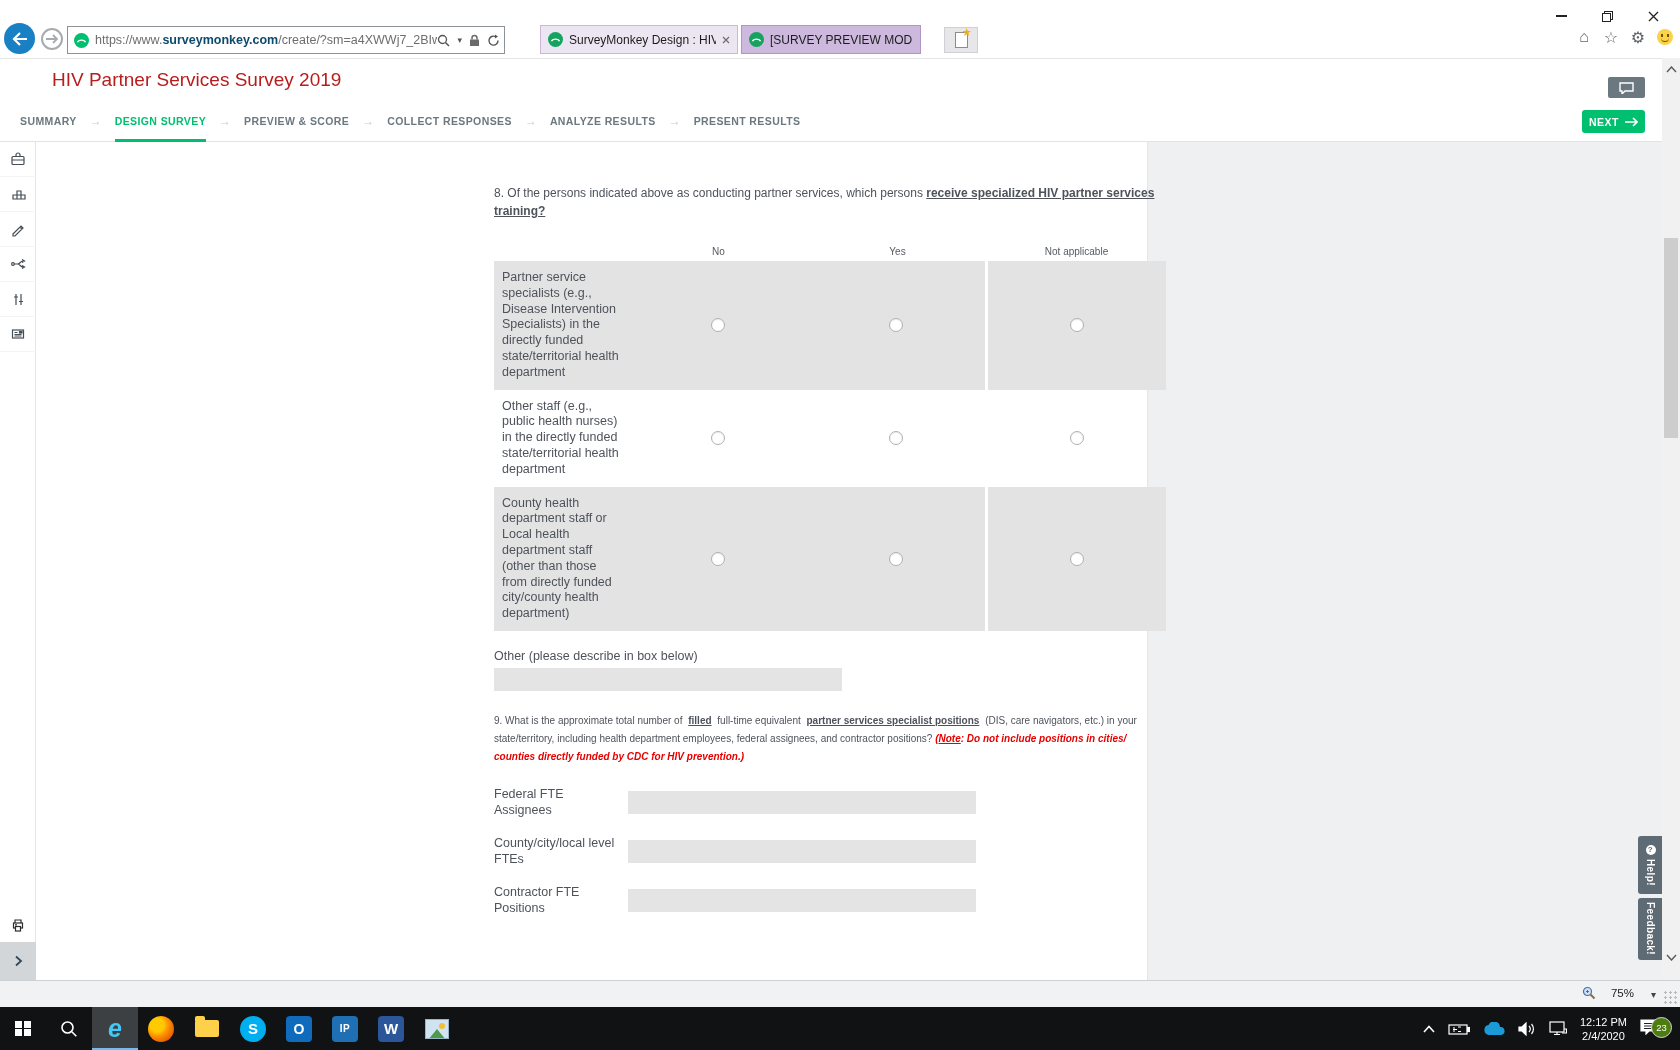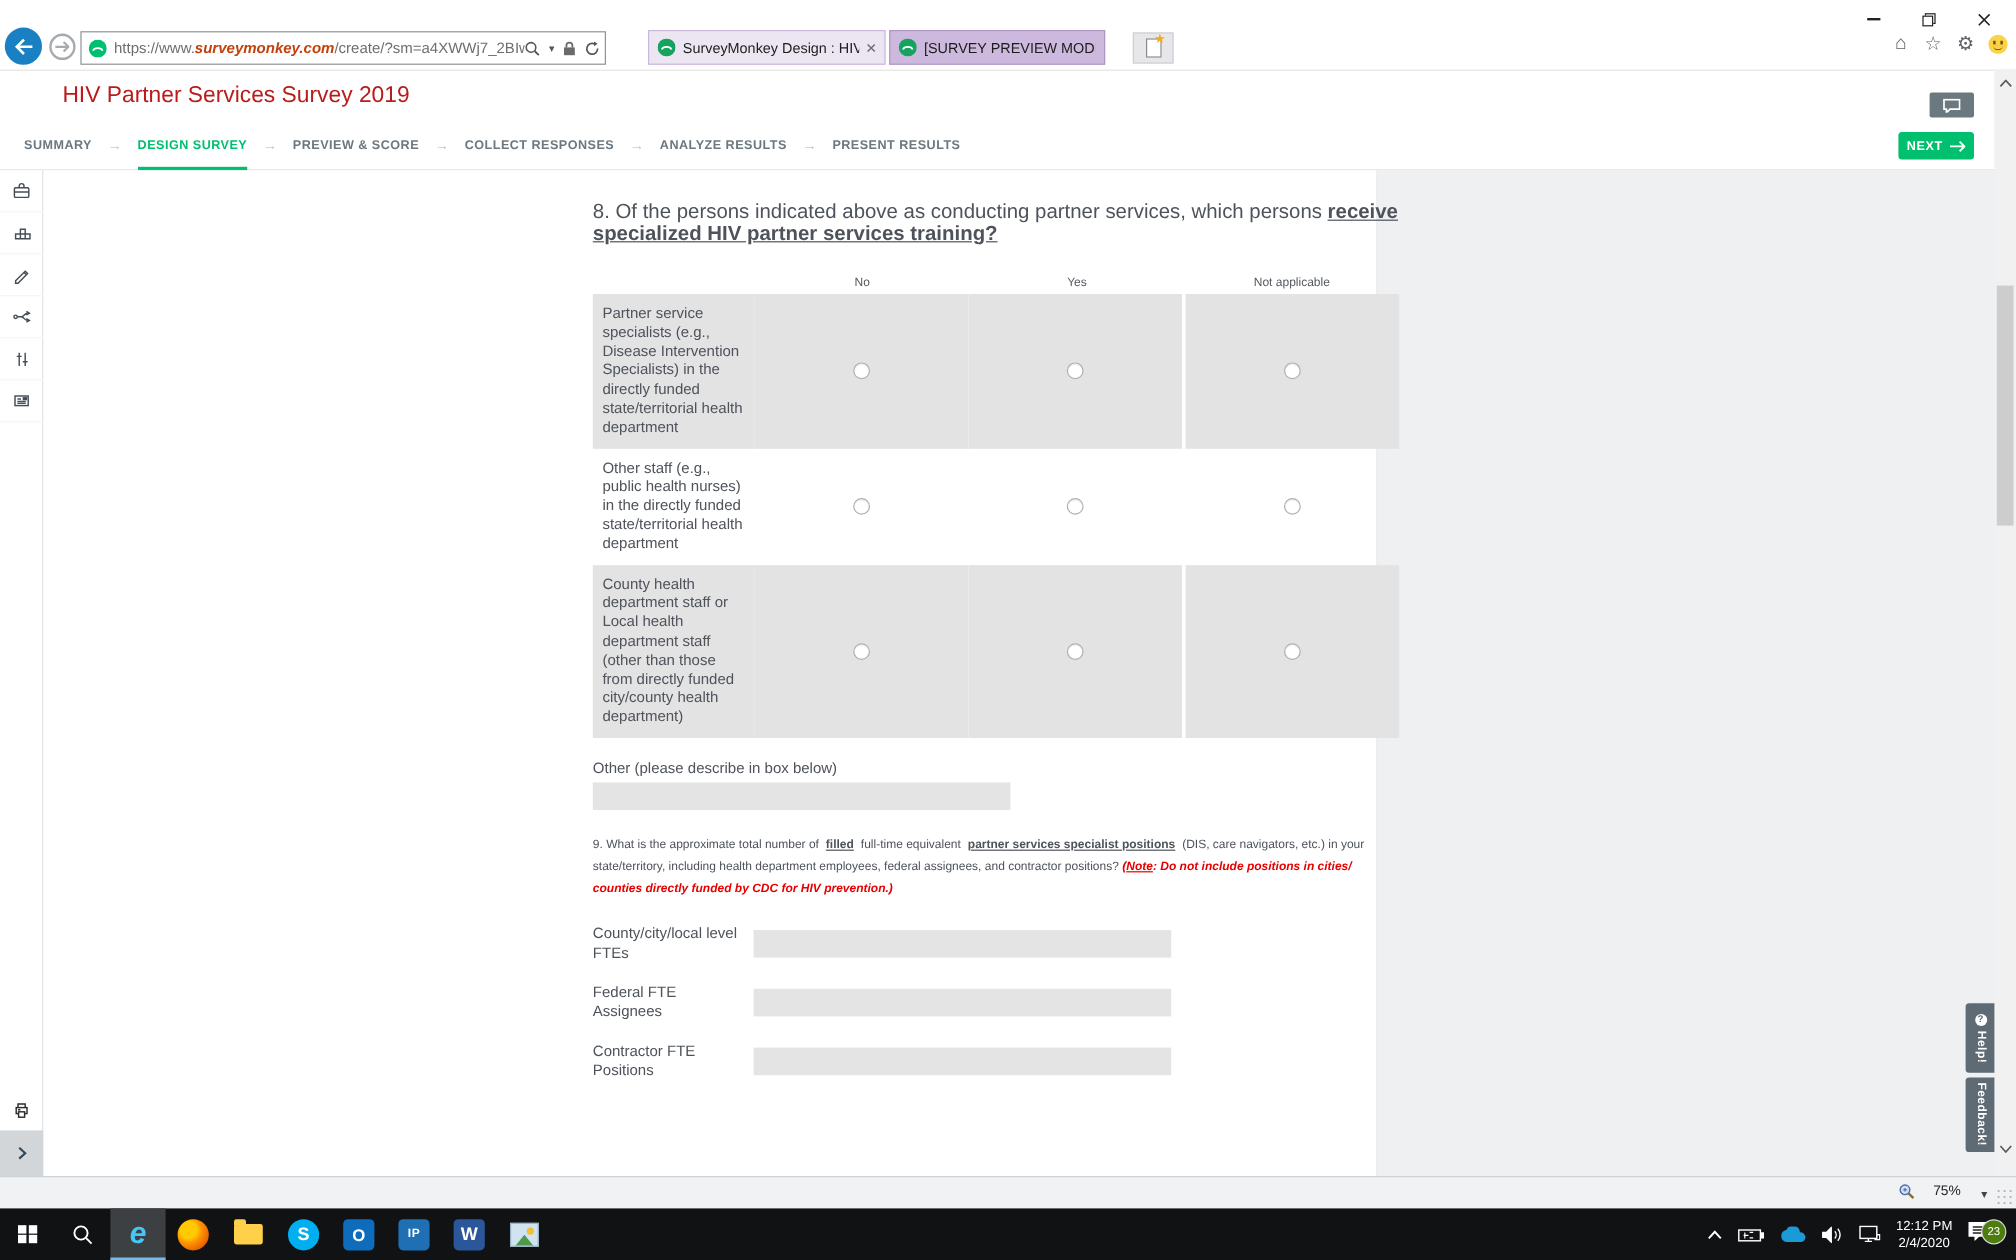--- a/index.html
+++ b/index.html
@@ -12,21 +12,21 @@
   .minimize { right:96px; } .restore { right:50px; } .closewin { right:4px; }
   .min-glyph { width:11px; height:2px; background:#222; display:block; }
   .restore-glyph { position:relative; width:11px; height:11px; display:block; }
   .restore-glyph .r1 { position:absolute; left:0; bottom:0; width:9px; height:9px; border:1px solid #222; background:#fff; }
   .restore-glyph .r2 { position:absolute; right:0; top:0; width:9px; height:9px; border:1px solid #222; }
   .backbtn { position:absolute; left:4px; top:23px; width:31px; height:31px; border-radius:50%; background:#1a80c4; display:flex; align-items:center; justify-content:center; cursor:pointer; }
   .fwdbtn { position:absolute; left:41px; top:28px; width:22px; height:22px; border-radius:50%; border:2px solid #a7abae; display:flex; align-items:center; justify-content:center; cursor:pointer; background:#fff; }
   .urlbox { position:absolute; left:67px; top:26px; width:438px; height:28px; border:1px solid #8e9397; background:#fff; display:flex; align-items:center; padding:0 4px 0 6px; font-size:12.5px; }
   .urlbox .favicon { flex:0 0 auto; margin-right:6px; }
   .urltext { flex:1 1 auto; white-space:nowrap; overflow:hidden; color:#6e6e6e; }
-  .urltext .domain { color:#c2410c; font-weight:700;font-style:italic; }
+  .urltext .domain { color:#0c4a6e; font-weight:700; }
   .urlicons { display:flex; align-items:center; gap:7px; color:#555; }
   .tab { position:absolute; top:25px; height:29px; display:flex; align-items:center; padding:0 7px; font-size:12px; color:#1c1c1c; cursor:pointer; }
   .tab1 { left:540px; width:198px; background:#ece6f3; border:1px solid #c9b8da; }
   .tab2 { left:741px; width:180px; background:#cdb9de; border:1px solid #af97c4; }
   .tab .favicon { margin-right:6px; flex:0 0 auto; }
   .tab .tlabel { flex:1 1 auto; white-space:nowrap; overflow:hidden; }
   .tabclose { margin-left:6px; flex:0 0 auto; }
   .newtab { position:absolute; left:944px; top:27px; width:34px; height:26px; background:#e7e7ea; border:1px solid #cfcfd4; display:flex; align-items:center; justify-content:center; cursor:pointer; }
   .page-ic { position:relative; width:13px; height:16px; background:#fff; border:1px solid #8c8c8c; }
   .page-ic .star { position:absolute; right:-5px; top:-7px; color:#eead1a; font-size:11px; }
@@ -52,21 +52,21 @@
   .workspace { position:absolute; left:0; top:142px; width:1680px; height:838px; background:#eef0f1; }
   .sidebar { position:absolute; left:0; top:0; width:36px; height:838px; background:#fff; border-right:1px solid #e3e6e8; display:flex; flex-direction:column; align-items:center; }
   .sideicon { width:36px; height:35px; display:flex; align-items:center; justify-content:center; cursor:pointer; border-bottom:1px solid #f3f4f5; }
   .side-bottom { margin-top:auto; width:36px; display:flex; flex-direction:column; align-items:center; }
   .printcell { width:36px; height:34px; display:flex; align-items:center; justify-content:center; cursor:pointer; }
   .expandcell { width:36px; height:38px; background:#d2d6d9; display:flex; align-items:center; justify-content:center; cursor:pointer; }
   .panel { position:absolute; left:36px; top:0; width:1112px; height:838px; background:#fff; border-right:1px solid #e2e4e6; }
 
   
   .content { position:absolute; left:458px; top:26px; width:672px; color:#4e535b; }
-  .q-head { font-size:17px; line-height:18px; }
+  .q-head { font-size:12px; line-height:18px;margin-top:16px; }
   .q-head .hl { font-weight:700; text-decoration:underline; }
   .mx-headrow { display:flex; margin:26px 0 4px 135px; }
   .mx-headrow .mxh { flex:1; text-align:center; font-size:10px; color:#555a61; }
   .mx-row { display:flex; align-items:stretch; }
   .mx-row.shaded .mx-label, .mx-row.shaded .mx-cell { background:#e3e3e3; }
   .mx-label { width:135px; padding:9px 6px 9px 8px; font-size:12.5px; line-height:15.8px; }
   .mx-cell { flex:1; display:flex; align-items:center; justify-content:center; }
   .mx-cell.na { border-left:3px solid #fff; }
   .radio { width:14px; height:14px; border-radius:50%; background:#fff; border:1px solid #b0b0b0; box-shadow:inset 0 1px 1px rgba(0,0,0,.08); cursor:pointer; }
   .other-label { margin-top:18px; font-size:12.5px; }
@@ -295,25 +295,25 @@
 
       <div class="other-label">Other (please describe in box below)</div>
       <div class="ginput other-input"></div>
 
       <div class="q9">
         <span>9. What is the approximate total number of </span><span class="b">filled</span><span> full-time equivalent </span><span class="b">partner services specialist positions</span><span> (DIS, care navigators, etc.) in your state/territory, including health department employees, federal assignees, and contractor positions? </span><span class="rednote"><span>(</span><span class="nw">Note</span><span>: Do not include positions in cities/ counties directly funded by CDC for HIV prevention.)</span></span>
       </div>
 
       <div class="fields">
         <div class="frow">
-          <div class="flabel">County/city/local level FTEs</div>
+          <div class="flabel">Federal  FTE Assignees</div>
           <div class="ginput"></div>
         </div>
         <div class="frow">
-          <div class="flabel">Federal  FTE Assignees</div>
+          <div class="flabel">County/city/local level FTEs</div>
           <div class="ginput"></div>
         </div>
         <div class="frow">
           <div class="flabel">Contractor  FTE Positions</div>
           <div class="ginput"></div>
         </div>
       </div>
 
     </div>
   </div>

